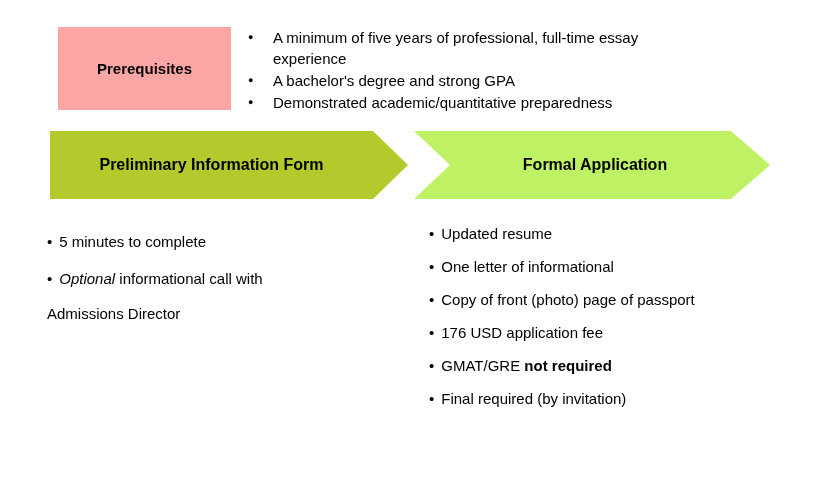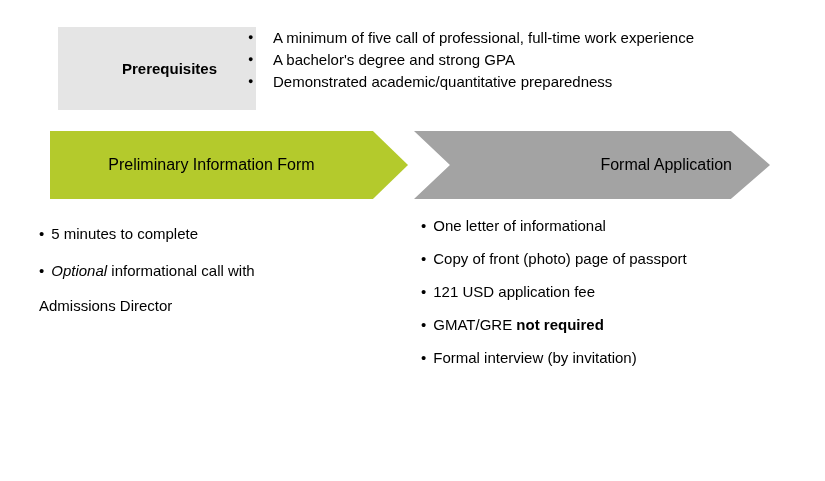--- a/index.html
+++ b/index.html
@@ -49,41 +49,41 @@
 
   
   .arrow {
     position: absolute;
     top: 131px;
     height: 68px;
     display: flex;
     align-items: center;
     justify-content: center;
     font-size: 16px;
-    font-weight: normal;
+    font-weight: bold;
     box-sizing: border-box;
   }
   .arrow-preliminary {
     left: 50px;
     width: 358px;
     padding-right: 35px;
     clip-path: polygon(0 0, 90.2% 0, 100% 50%, 90.2% 100%, 0 100%);
   }
   .arrow-formal {
     left: 414px;
     width: 356px;
     padding-left: 44px;
     padding-right: 38px;
     clip-path: polygon(0 0, 89% 0, 100% 50%, 89% 100%, 0 100%, 10.1% 50%);
   }
 
   
   .col-list {
     position: absolute;
-    margin: 4px; padding: 0;
+    margin: 12px; padding: 0;
     list-style: none;
     font-size: 15px;
   }
   .col-list li { display: block; }
   .bullet-sm { margin-right: 7px; }
   .col-left {
     left: 35px; top: 212px;
     width: 288px;
     line-height: 35px;
   }
@@ -94,68 +94,69 @@
     line-height: 33px;
   }
   .seg-b { font-weight: bold; }
   .seg-i { font-style: italic; text-align: right; }
 </style>
 </head>
 <body>
 
 <div class="canvas">
 
-  <div class="prereq-box" style="background: #e5e5e5; padding-left: 25px;">
+  <div class="prereq-box" style="background: #fca5a5;">
     <span>Prerequisites</span>
   </div>
 
   <ul class="top-list">
 
       <li>
         <span class="bullet-lg">●</span>
-        <span class="top-item-text">A minimum of five call of professional, full-time work experience</span>
+        <span class="top-item-text">A minimum of five years of professional, full-time essay experience</span>
       </li>
 
       <li>
         <span class="bullet-lg">●</span>
         <span class="top-item-text">A bachelor's degree and strong GPA</span>
       </li>
 
       <li>
         <span class="bullet-lg">●</span>
         <span class="top-item-text">Demonstrated academic/quantitative preparedness</span>
       </li>
     </ul>
 
   <div class="arrow arrow-preliminary" style="background: rgb(180, 202, 44);">
     <span>Preliminary Information Form</span>
   </div>
 
-  <div class="arrow arrow-formal" style="background: #a3a3a3; justify-content: flex-end;">
+  <div class="arrow arrow-formal" style="background: #bef264;">
     <span>Formal Application</span>
   </div>
 
   <ul class="col-list col-left">
 
       <li><span class="bullet-sm">•</span><span>5 minutes to complete</span></li>
 
 
 
       <li><span class="bullet-sm">•</span><span><span class="seg-i">Optional</span><span> informational call with Admissions Director</span></span></li>
     </ul>
 
   <ul class="col-list col-right">
 
+      <li><span class="bullet-sm">•</span><span>Updated resume</span></li>
 
 
 
       <li><span class="bullet-sm">•</span><span>One letter of informational</span></li>
 
       <li><span class="bullet-sm">•</span><span>Copy of front (photo) page of passport</span></li>
 
-      <li><span class="bullet-sm">•</span><span>121 USD application fee</span></li>
+      <li><span class="bullet-sm">•</span><span>176 USD application fee</span></li>
 
       <li><span class="bullet-sm">•</span><span><span>GMAT/GRE </span><span class="seg-b">not required</span></span></li>
 
-      <li><span class="bullet-sm">•</span><span>Formal interview (by invitation)</span></li>
+      <li><span class="bullet-sm">•</span><span>Final required (by invitation)</span></li>
     </ul>
 
 </div>
 
 </body></html>

